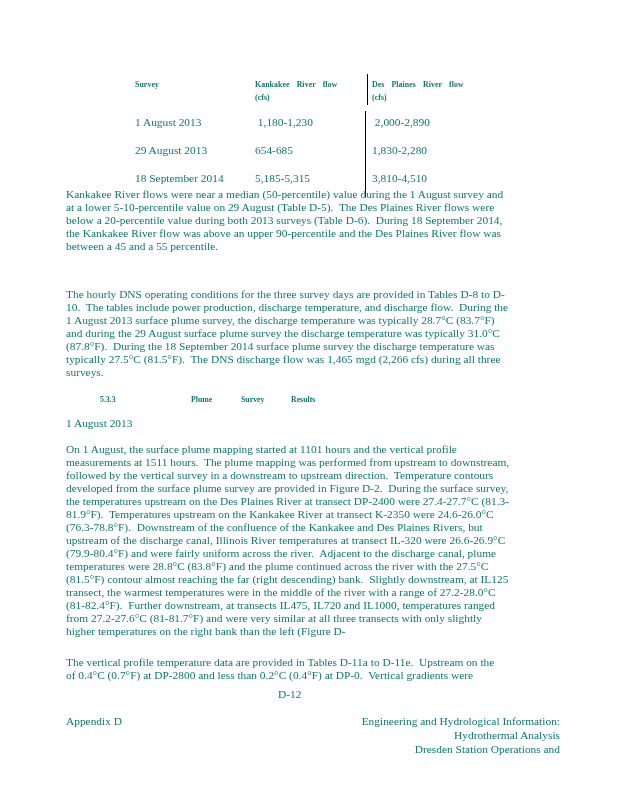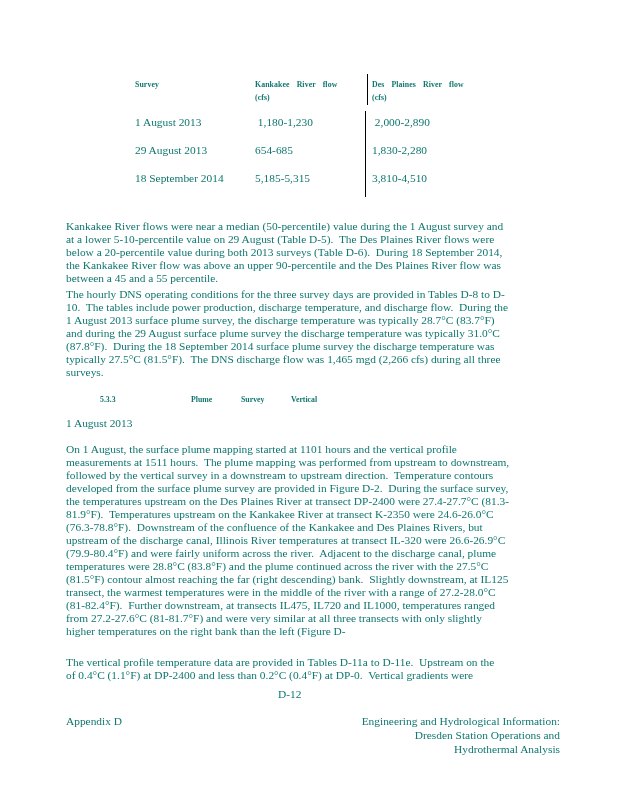--- a/index.html
+++ b/index.html
@@ -25,21 +25,21 @@
   .rc2 { width:117px; white-space:pre; }
   .rc3 { white-space:pre;text-align:center; }
   .row1 { top:116px; }
   .row2 { top:144px; }
   .row3 { top:172px; }
   .vline-a { position:absolute; left:367px; top:74px;  width:1px; height:31px; background:#000; }
   .vline-b { position:absolute; left:365px; top:111px; width:1px; height:86px; background:#000; }
   
   .para { position:absolute; left:66px; width:505px; }
   .line { white-space:pre; font-size:11.4px; line-height:13px; }
-  .p1 { top:220px; }
+  .p1 { top:188px; }
   .p2 { top:288px; }
   .p3 { top:443px; }
   .p4 { top:656px; }
   
   .sec-heading {
     position:absolute; left:100px; top:394px; display:flex;
     font-weight:bold; font-size:7.8px; line-height:12px;align-items:center;
   }
   .sec-heading .w0 { width:47px; }
   .sec-heading .w1 { width:50px;padding-left:44px; }
@@ -109,21 +109,21 @@
     <div class="line">and during the 29 August surface plume survey the discharge temperature was typically 31.0°C</div>
     <div class="line">(87.8°F).  During the 18 September 2014 surface plume survey the discharge temperature was</div>
     <div class="line">typically 27.5°C (81.5°F).  The DNS discharge flow was 1,465 mgd (2,266 cfs) during all three</div>
     <div class="line">surveys.</div>
   </div>
 
   <div class="sec-heading">
     <span class="w0">5.3.3</span>
     <span class="w1">Plume</span>
     <span class="w2">Survey</span>
-    <span class="w3">Vertical</span>
+    <span class="w3">Results</span>
   </div>
 
   <div class="subheading">1 August 2013</div>
 
   <div class="para p3">
     <div class="line">On 1 August, the surface plume mapping started at 1101 hours and the vertical profile</div>
     <div class="line">measurements at 1511 hours.  The plume mapping was performed from upstream to downstream,</div>
     <div class="line">followed by the vertical survey in a downstream to upstream direction.  Temperature contours</div>
     <div class="line">developed from the surface plume survey are provided in Figure D-2.  During the surface survey,</div>
     <div class="line">the temperatures upstream on the Des Plaines River at transect DP-2400 were 27.4-27.7°C (81.3-</div>
@@ -134,24 +134,24 @@
     <div class="line">temperatures were 28.8°C (83.8°F) and the plume continued across the river with the 27.5°C</div>
     <div class="line">(81.5°F) contour almost reaching the far (right descending) bank.  Slightly downstream, at IL125</div>
     <div class="line">transect, the warmest temperatures were in the middle of the river with a range of 27.2-28.0°C</div>
     <div class="line">(81-82.4°F).  Further downstream, at transects IL475, IL720 and IL1000, temperatures ranged</div>
     <div class="line">from 27.2-27.6°C (81-81.7°F) and were very similar at all three transects with only slightly</div>
     <div class="line">higher temperatures on the right bank than the left (Figure D-</div>
   </div>
 
   <div class="para p4">
     <div class="line">The vertical profile temperature data are provided in Tables D-11a to D-11e.  Upstream on the</div>
-    <div class="line">of 0.4°C (1.1°F) at DP-2400 and less than 0.2°C (0.4°F) at DP-0.  Vertical gradients were</div>
+    <div class="line">of 0.4°C (0.7°F) at DP-2800 and less than 0.2°C (0.4°F) at DP-0.  Vertical gradients were</div>
   </div>
 
   <div class="footer-left">Appendix D</div>
   <div class="footer-center">D-12</div>
   <div class="footer-right">
     <div class="fline">Engineering and Hydrological Information:</div>
+    <div class="fline">Hydrothermal Analysis</div>
     <div class="fline">Dresden Station Operations and</div>
-    <div class="fline">Hydrothermal Analysis</div>
   </div>
 
 </div>
 
 </body></html>

